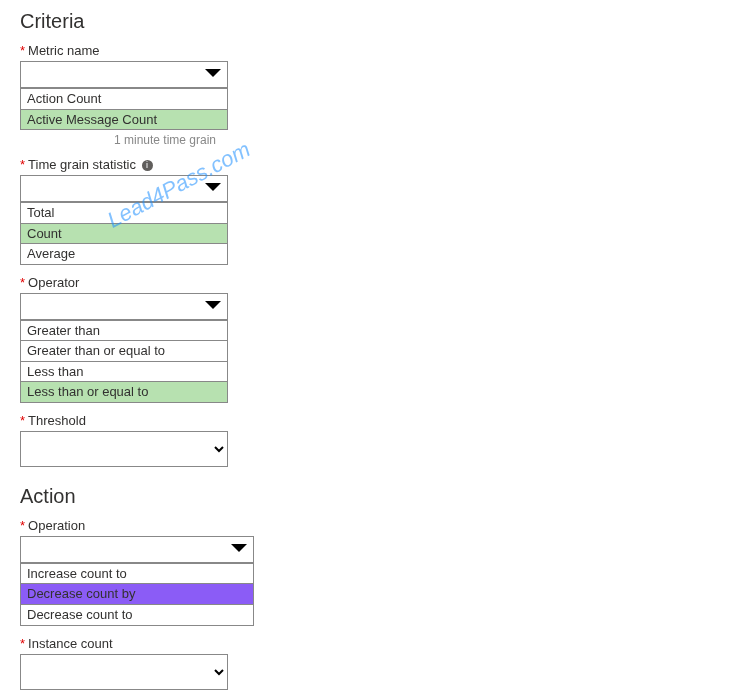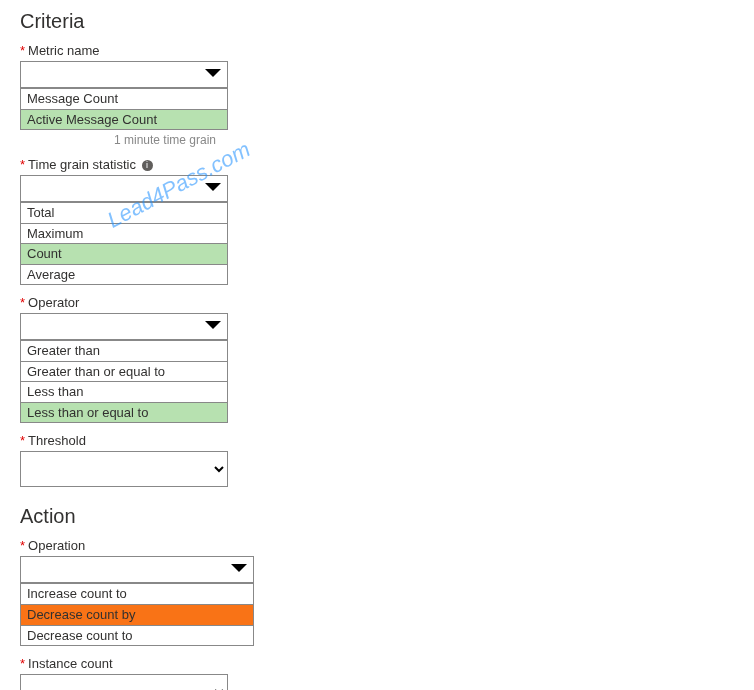--- a/index.html
+++ b/index.html
@@ -47,21 +47,21 @@
     .dd-option {
       padding: 1px 6px;
       font-size: 13px;
       line-height: 1.35;
       border-top: 1px solid #888;
     }
     .dd-option.hl {
       background: #b7e1b0;
     }
     .dd-option.hl-alt {
-      background: #f97316;
+      background: #8b5cf6;
     }
     .helper {
       color: #888;
       font-size: 12px;
       margin-top: 3px;
       margin-left: 94px;
     }
     .info-dot {
       display: inline-block;
       width: 11px; height: 11px;
@@ -110,40 +110,39 @@
   <span class="req">*</span><span>Metric name</span>
 </div>
 <div class="dropdown-wrap">
   <div class="dd-selected">
     <span class="dd-caret">
       <svg width="16" height="10" viewBox="0 0 16 10">
           <polygon points="0,0 16,0 8,8" fill="#000"></polygon>
         </svg>
     </span>
   </div>
-  <div class="dd-option">Message Count</div>
+  <div class="dd-option">Action Count</div>
   <div class="dd-option hl">Active Message Count</div>
 </div>
 <div class="helper">1 minute time grain</div>
 
 
 <div class="label-row">
   <span class="req">*</span><span>Time grain statistic</span>
   <span class="info-dot">i</span>
 </div>
 <div class="dropdown-wrap">
   <div class="dd-selected">
     <span class="dd-caret">
       <svg width="16" height="10" viewBox="0 0 16 10">
           <polygon points="0,0 16,0 8,8" fill="#000"></polygon>
         </svg>
     </span>
   </div>
   <div class="dd-option">Total</div>
-  <div class="dd-option">Maximum</div>
   <div class="dd-option hl">Count</div>
   <div class="dd-option">Average</div>
 </div>
 
 
 <div class="label-row">
   <span class="req">*</span><span>Operator</span>
 </div>
 <div class="dropdown-wrap">
   <div class="dd-selected">

